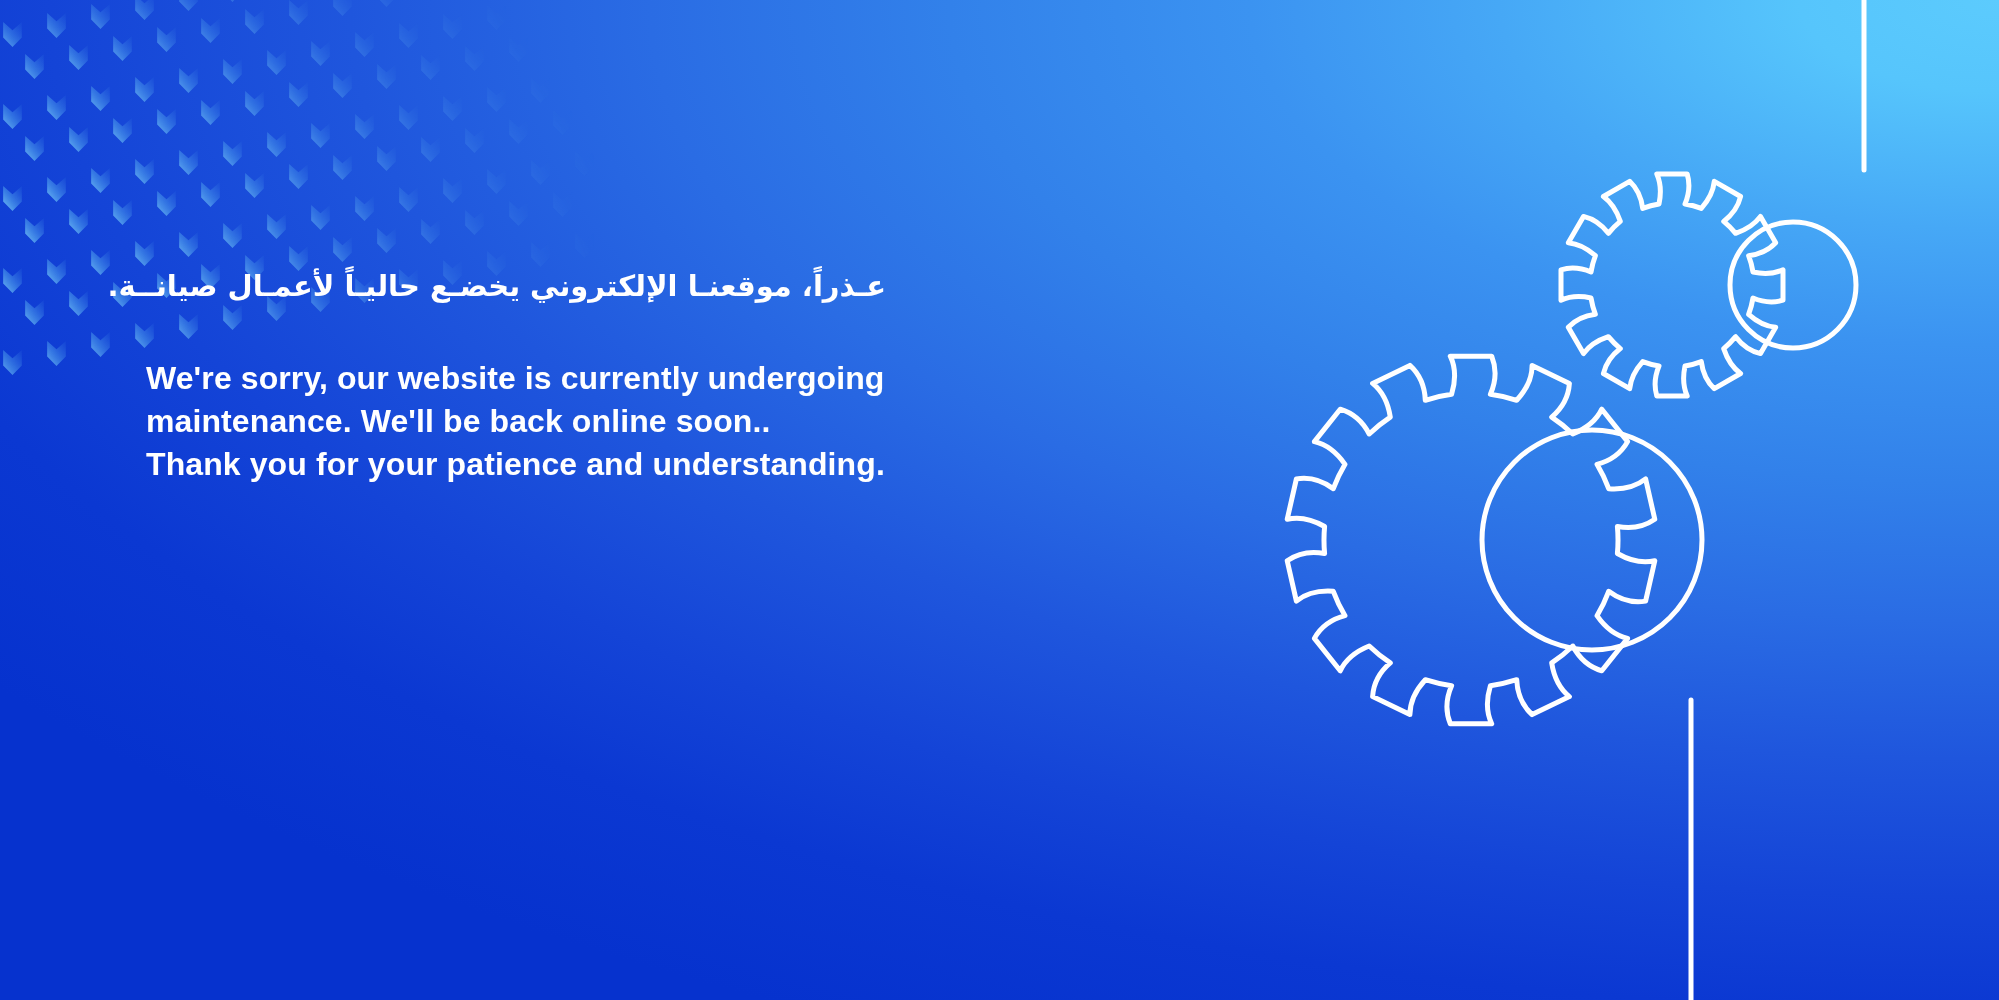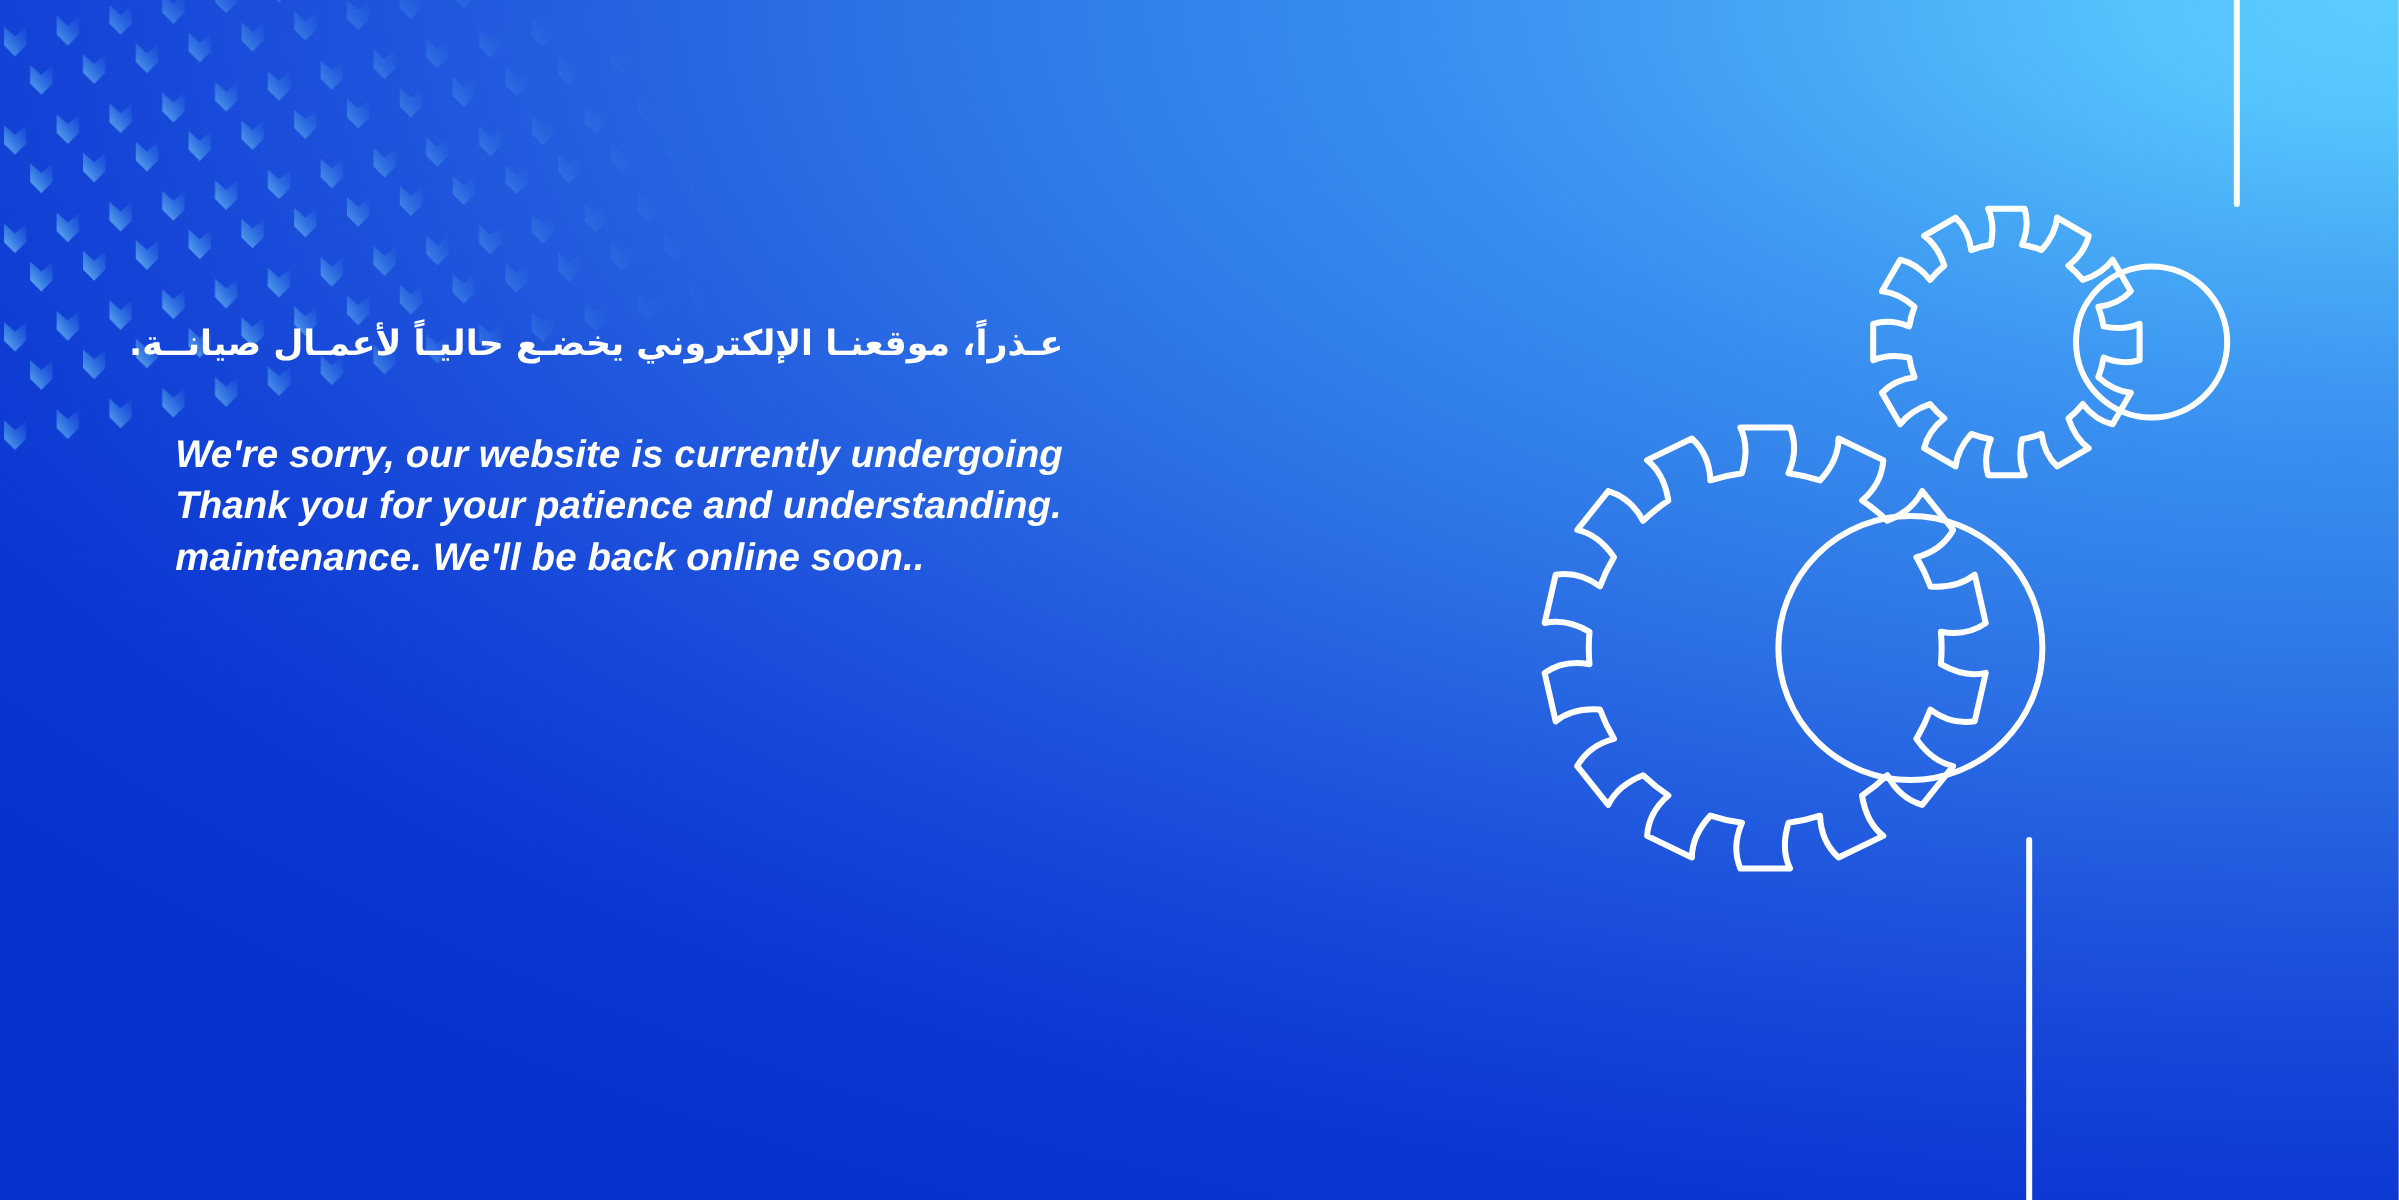--- a/index.html
+++ b/index.html
@@ -49,21 +49,20 @@
     width:740px;
   }
   .ar-line { display:block; white-space:nowrap; }
   .en-block {
     margin-top:46px;
     font-family:"Liberation Sans", sans-serif;
     font-size:32px;
     line-height:43px;
     font-weight:700;
     letter-spacing:0.1px;
-    font-style:italic;
   }
   .en-line { display:block; white-space:nowrap; }
 </style>
 </head>
 <body>
 
 <div id="stage">
 
   <svg id="pattern" viewBox="0 0 620 420" xmlns="http://www.w3.org/2000/svg" aria-hidden="true">
     <defs>
@@ -228,18 +227,18 @@
       <path d="M452 1010 L452 700"></path>
     </g>
   </svg>
 
   <div id="copy">
     <div class="ar-block">
       <span class="ar-line">عـذراً، موقعنـا الإلكتروني يخضـع حاليـاً لأعمـال صيانــة.</span>
     </div>
     <div class="en-block">
       <span class="en-line">We're sorry, our website is currently undergoing</span>
+      <span class="en-line">maintenance. We'll be back online soon..</span>
       <span class="en-line">Thank you for your patience and understanding.</span>
-      <span class="en-line">maintenance. We'll be back online soon..</span>
     </div>
   </div>
 
 </div>
 
 </body></html>

